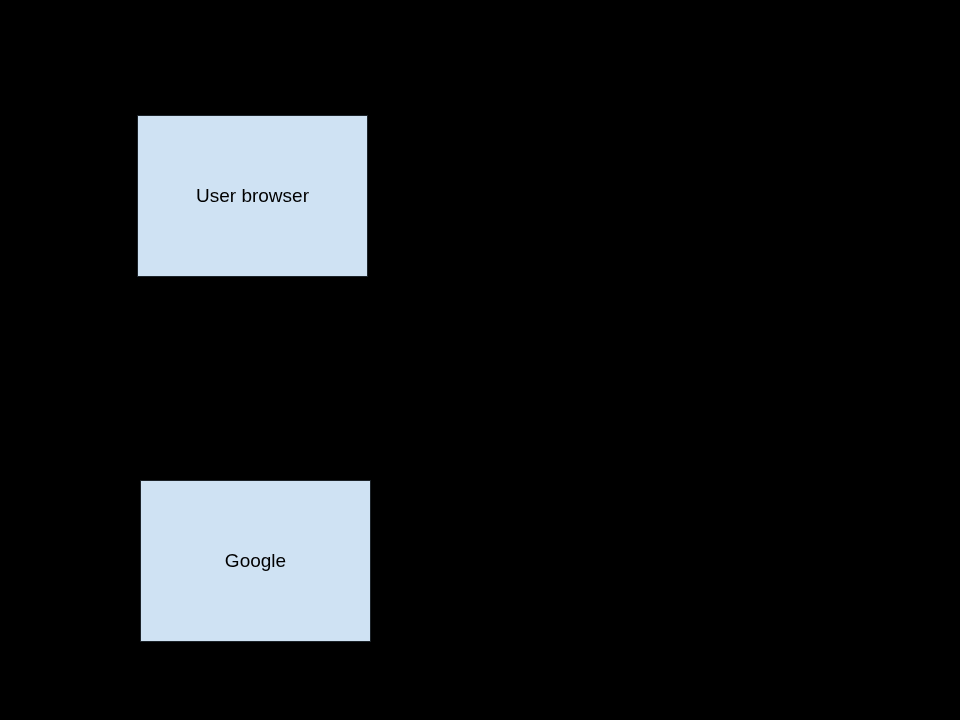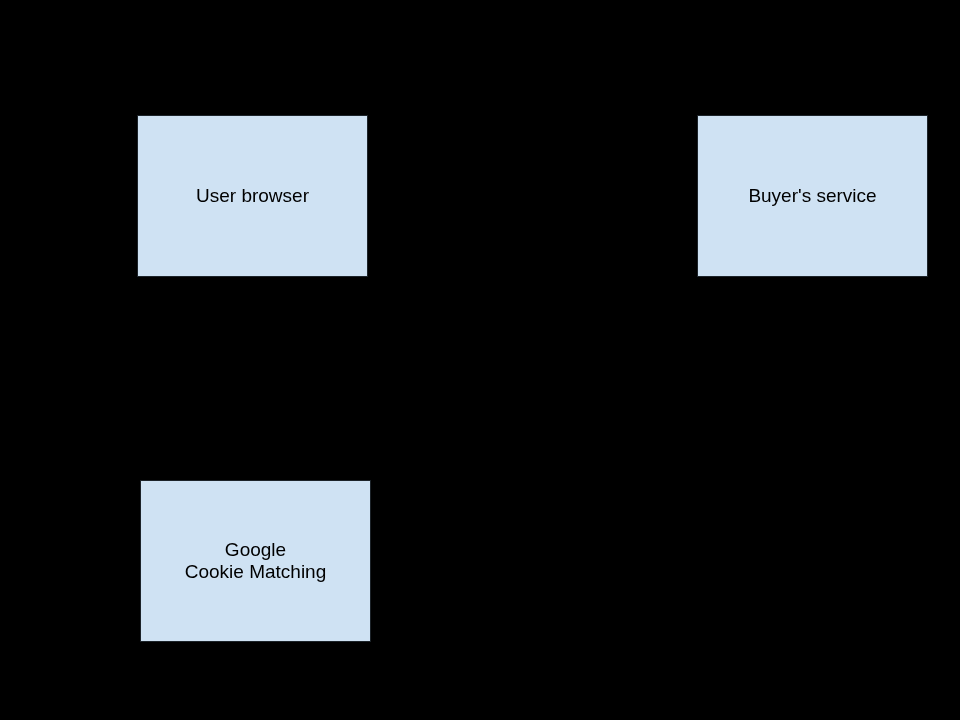--- a/index.html
+++ b/index.html
@@ -42,26 +42,20 @@
 <body>
 
 <div class="canvas">
 
   <div class="node" id="node-user-browser">
     <div class="node-label">
       <div>User browser</div>
     </div>
   </div>
 
-  <div class="node" id="node-buyers-service">
-    <div class="node-label">
-      <div>Buyer's service</div>
-    </div>
-  </div>
 
   <div class="node" id="node-google-cms">
     <div class="node-label">
       <div>Google</div>
-      <div>Cookie Matching</div>
     </div>
   </div>
 
 </div>
 
 </body></html>

